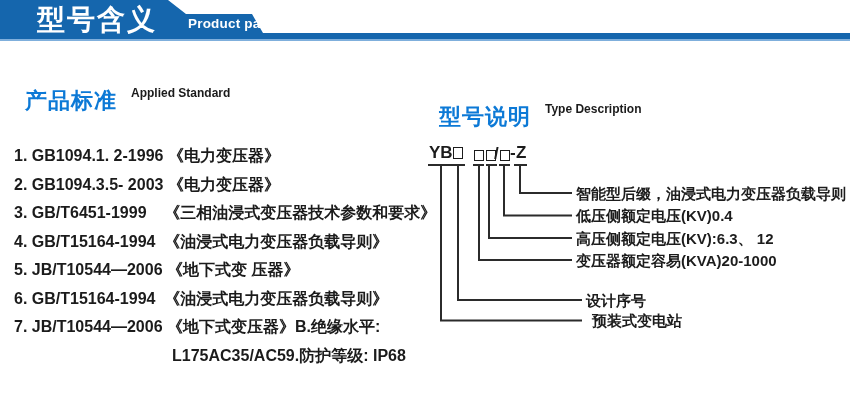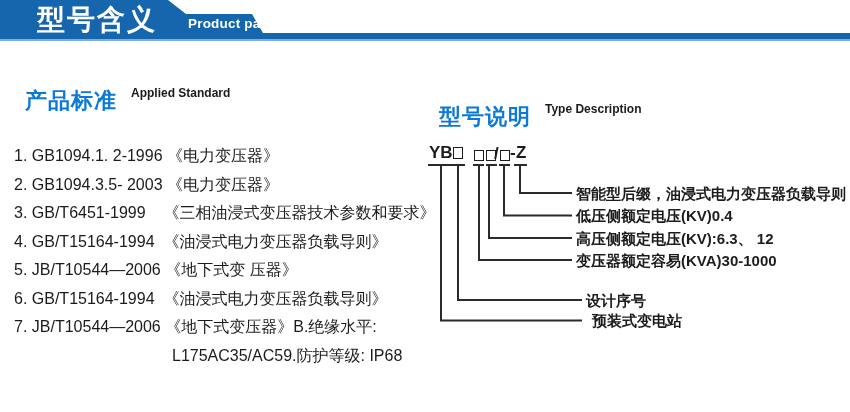--- a/index.html
+++ b/index.html
@@ -15,21 +15,21 @@
 
   
   .sec-head { position: absolute; display: flex; align-items: flex-start; gap: 14px; margin-left: 8px; }
   .sec-head .cn { color: #0c79d6; font-size: 22px; font-weight: bold; letter-spacing: 1px; }
   .sec-head .en { color: #1b1b1b; font-size: 12px; font-weight: bold; }
   .head-left  { top: 86px; left: 17px; }
   .head-right { top: 102px; left: 431px; }
 
   
   .std-list { position: absolute; top: 142px; left: 14px; width: 420px;
-    color: #1b1b1b; font-size: 16px; font-weight: normal; }
+    color: #1b1b1b; font-size: 16px; font-weight: bold; }
   .std-list .row { white-space: pre; line-height: 28.5px; height: 28.5px; }
   .std-list .row.cont { padding-left: 158px; }
 
   
   .diagram { position: absolute; top: 140px; left: 420px; width: 430px; height: 210px; }
   .diagram svg { position: absolute; top: 0; left: 0; }
   .code-part { position: absolute; color: #1c1c1c; font-weight: bold; font-size: 17px; line-height: 18px; }
   .code-box { position: absolute; width: 10px; height: 12px; border: 1.6px solid #1c1c1c; background: #fff; }
   .dlabel { position: absolute; color: #1c1c1c; font-size: 15px; font-weight: bold;
     line-height: 16px; white-space: pre; }
@@ -93,18 +93,18 @@
     <span class="code-box" style="left:54px; top:10px; height:11px;"></span>
     <span class="code-box" style="left:66px; top:10px; height:11px;"></span>
     <span class="code-part" style="left:74px; top:5px;">/</span>
     <span class="code-box" style="left:80px; top:10px; height:11px;"></span>
     <span class="code-part" style="left:90px; top:4px;">-</span>
     <span class="code-part" style="left:96px; top:4px;">Z</span>
 
     <span class="dlabel" style="left:156px; top:45.5px;">智能型后缀，油浸式电力变压器负载导则</span>
     <span class="dlabel" style="left:156px; top:68px;">低压侧额定电压(KV)0.4</span>
     <span class="dlabel" style="left:156px; top:90.5px;">高压侧额定电压(KV):6.3、 12</span>
-    <span class="dlabel" style="left:156px; top:112.5px;">变压器额定容易(KVA)30-1000</span>
+    <span class="dlabel" style="left:156px; top:112.5px;">变压器额定容易(KVA)20-1000</span>
     <span class="dlabel" style="left:166px; top:152.5px;">设计序号</span>
     <span class="dlabel" style="left:172px; top:173px;">预装式变电站</span>
   </div>
 
 </div>
 
 </body></html>

